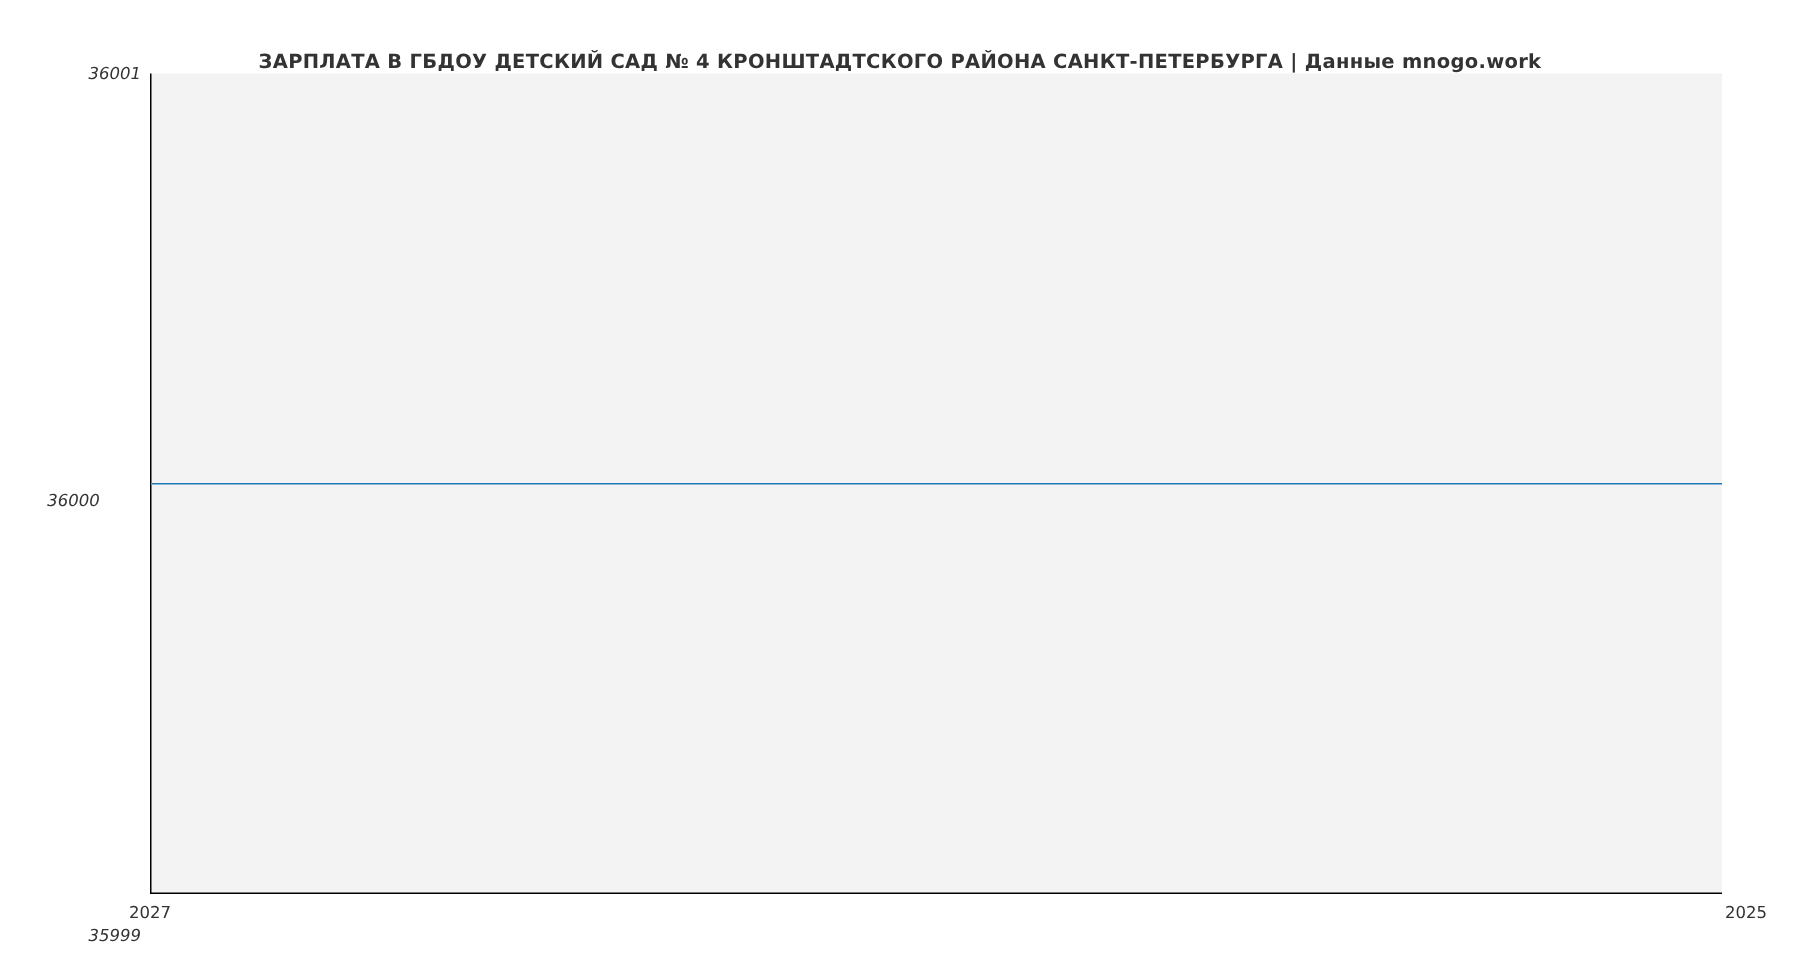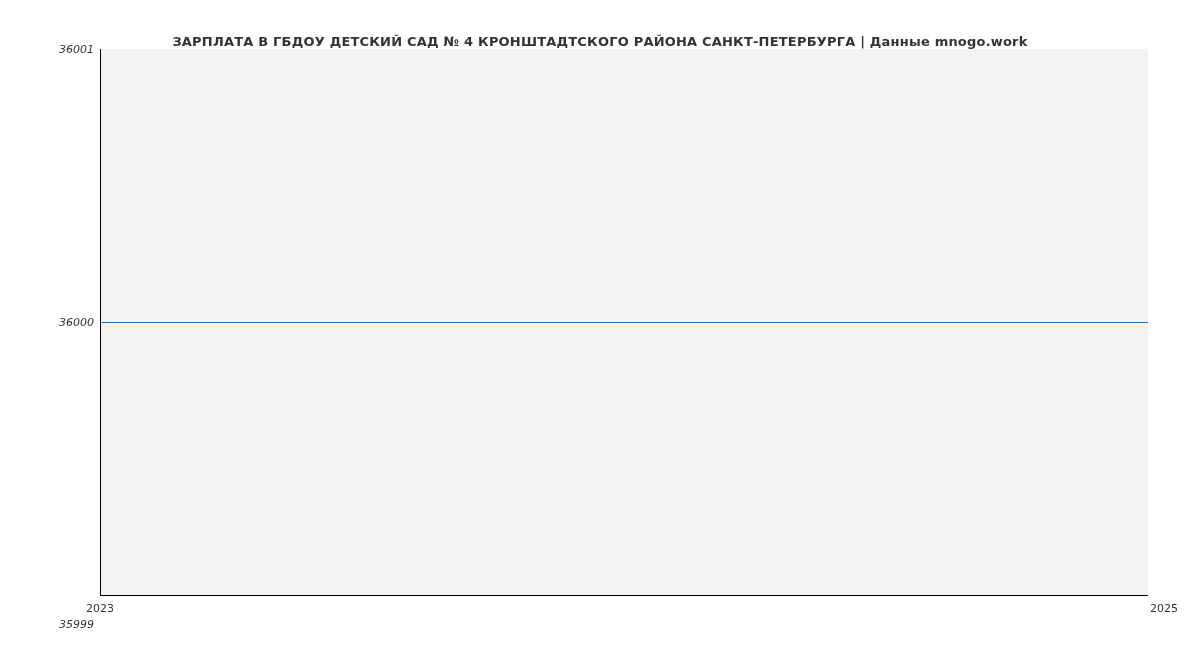--- a/index.html
+++ b/index.html
@@ -82,19 +82,19 @@
   <div class="title">ЗАРПЛАТА В ГБДОУ ДЕТСКИЙ САД № 4 КРОНШТАДТСКОГО РАЙОНА САНКТ-ПЕТЕРБУРГА | Данные mnogo.work</div>
 
   <div class="plot-area">
 
     <div class="grid-h" style="top:273px;"></div>
 
     <div class="data-line" style="top:273px;"></div>
   </div>
 
   <div class="ytick-label" style="top:49px;">36001</div>
-  <div class="ytick-label" style="top:322px;">36000</div>
+  <div class="ytick-label" style="top:334px;text-align:center;">36000</div>
   <div class="ytick-label" style="top:624px;">35999</div>
 
-  <div class="xtick-label" style="left:100px;">2023</div>
+  <div class="xtick-label" style="left:100px;">2027</div>
   <div class="xtick-label" style="left:1164px;">2025</div>
 
 </div>
 
 </body></html>

